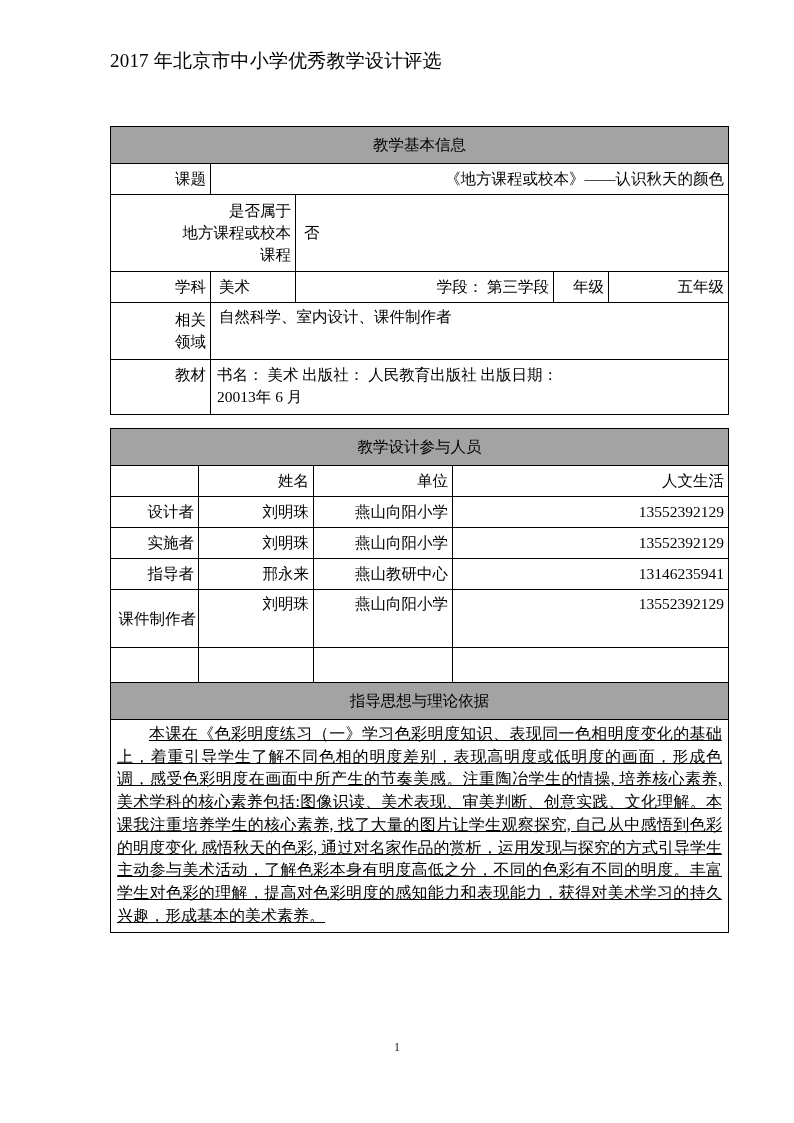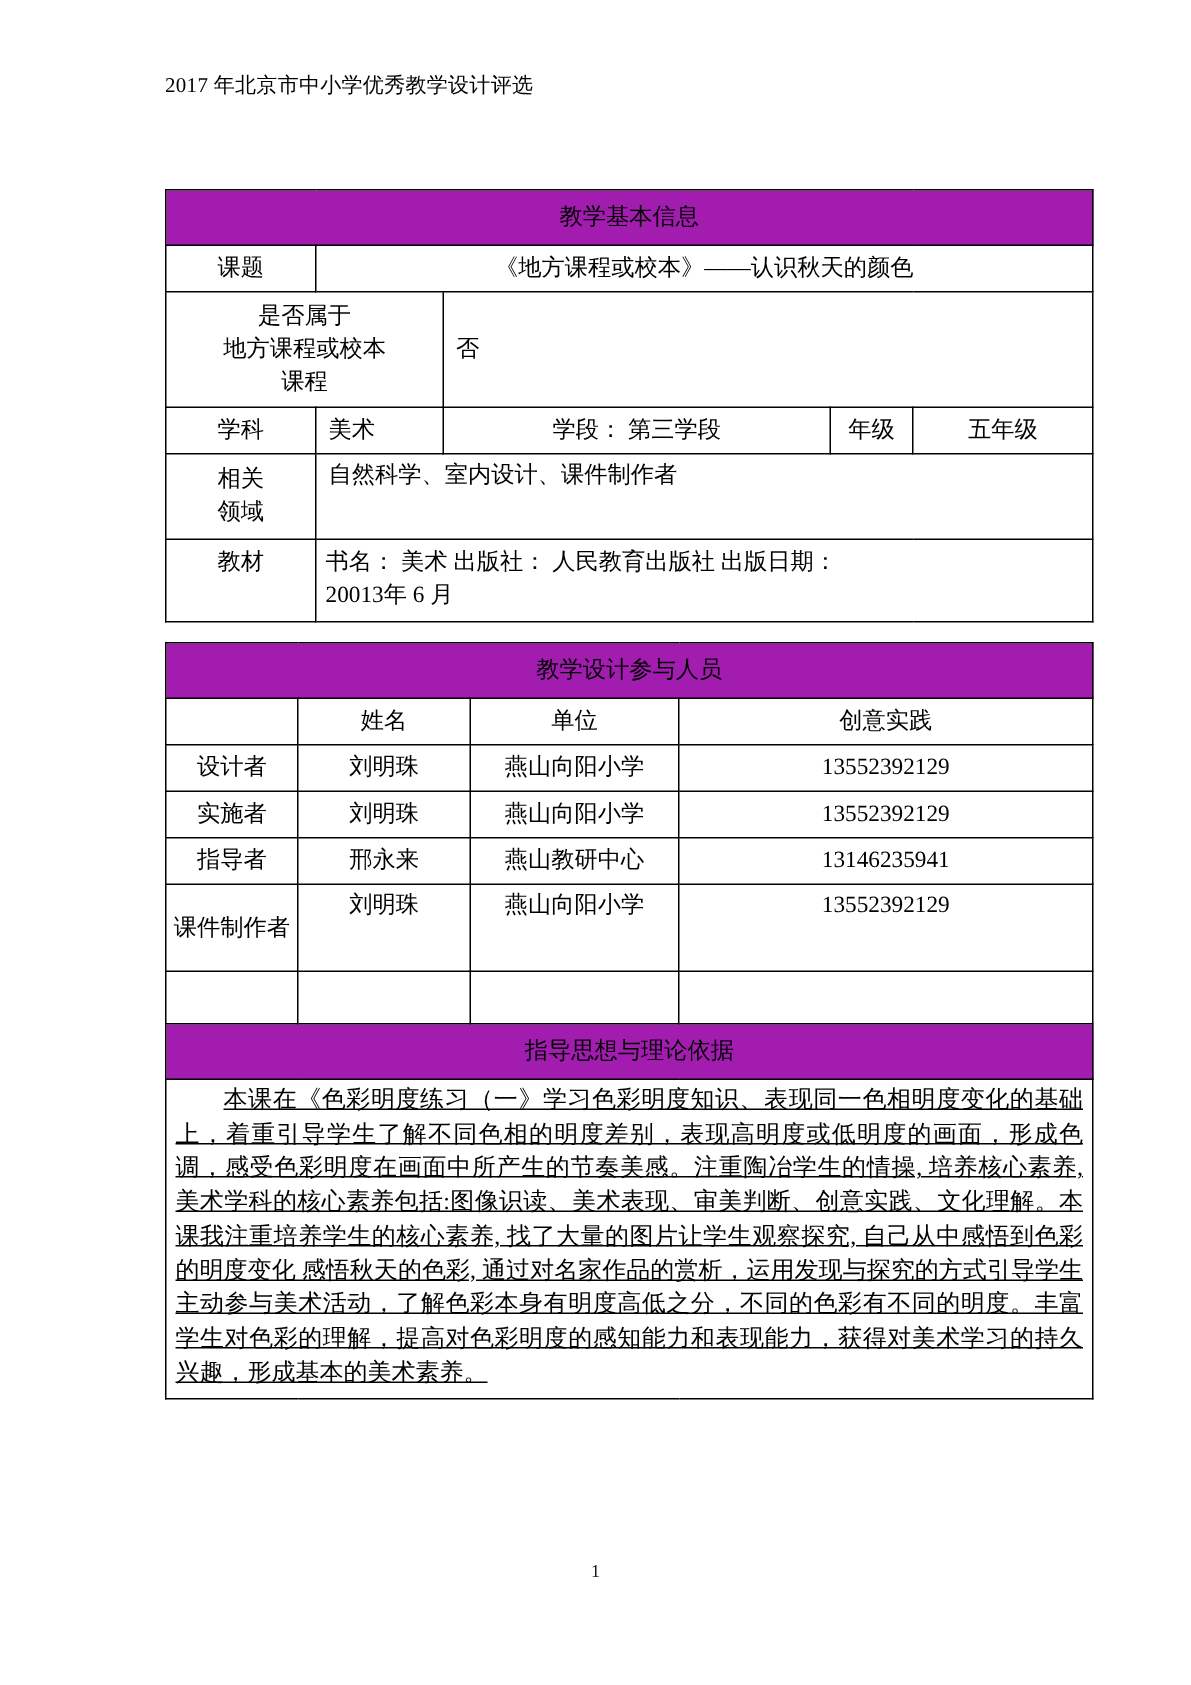--- a/index.html
+++ b/index.html
@@ -20,47 +20,47 @@
     position: absolute;
     top: 0; left: 0;
     width: 794px;
     height: 1123px;
     box-sizing: border-box;
   }
   .doc-header {
     position: absolute;
     left: 110px;
     top: 48px;
-    font-size: 14px;
+    font-size: 19px;
     letter-spacing: 0.2px;
     white-space: nowrap;
   }
   .tbl {
     position: absolute;
     left: 110px;
     width: 618px;
     border-collapse: collapse;
     table-layout: fixed;
     font-size: 15.5px;
   }
   .tbl td {
     border: 1px solid #000000;
     padding: 2px 4px;
     vertical-align: middle;
     line-height: 1.42;
     word-break: break-all;
   }
   .section-head {
-    background: #a21caf;
+    background: #a3a3a3;
     text-align: center;
     font-size: 15.5px;
     padding-top: 3px !important;
     padding-bottom: 3px !important;
   }
-  .ctr { text-align: center; }
+  .ctr { text-align: right; }
   .lft { text-align: left; }
   .pad-l { padding-left: 8px !important; }
   .tall-1 { height: 26px; }
   .tall-2 { height: 72px; }
   .tall-3 { height: 52px; }
   .tall-4 { height: 48px; }
   .tall-5 { height: 30px; }
 
   
   #table-basic-info { top: 126px; }
@@ -152,21 +152,21 @@
       <col style="width:276px">
     </colgroup>
     <tbody>
       <tr>
         <td class="section-head tall-5" colspan="4">教学设计参与人员</td>
       </tr>
       <tr>
         <td class="ctr tall-1"></td>
         <td class="ctr tall-1">姓名</td>
         <td class="ctr tall-1">单位</td>
-        <td class="ctr tall-1">创意实践</td>
+        <td class="ctr tall-1">人文生活</td>
       </tr>
       <tr>
         <td class="ctr tall-1">设计者</td>
         <td class="ctr tall-1">刘明珠</td>
         <td class="ctr tall-1">燕山向阳小学</td>
         <td class="ctr tall-1">13552392129</td>
       </tr>
       <tr>
         <td class="ctr tall-1">实施者</td>
         <td class="ctr tall-1">刘明珠</td>

